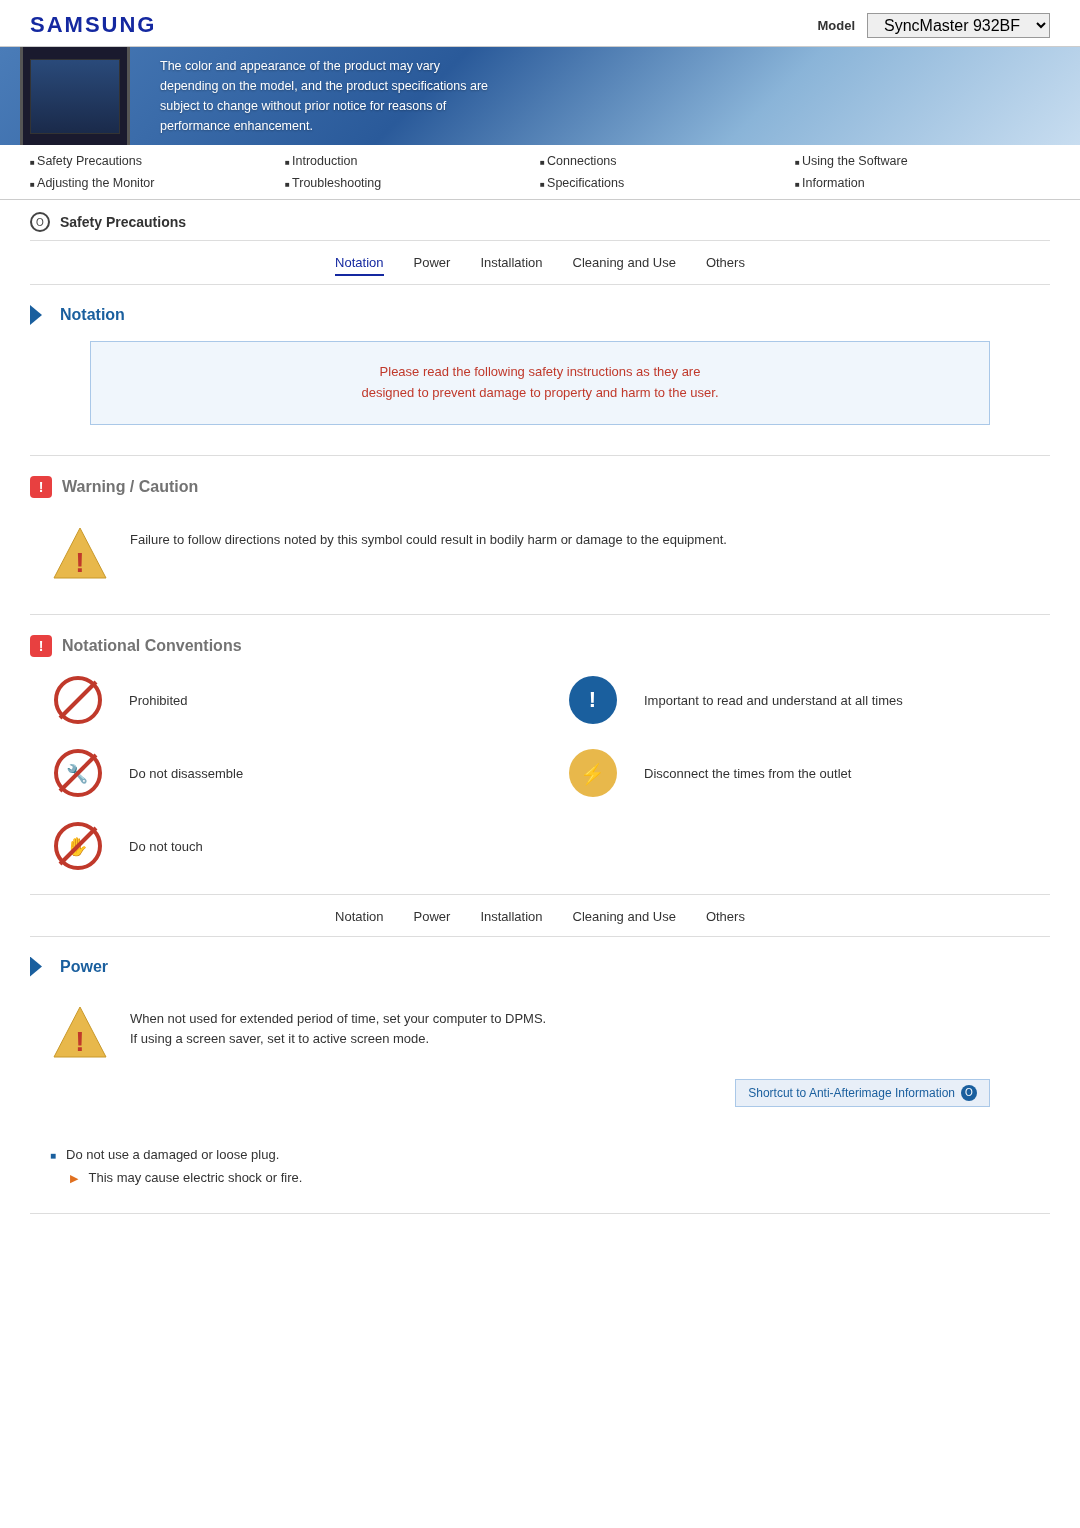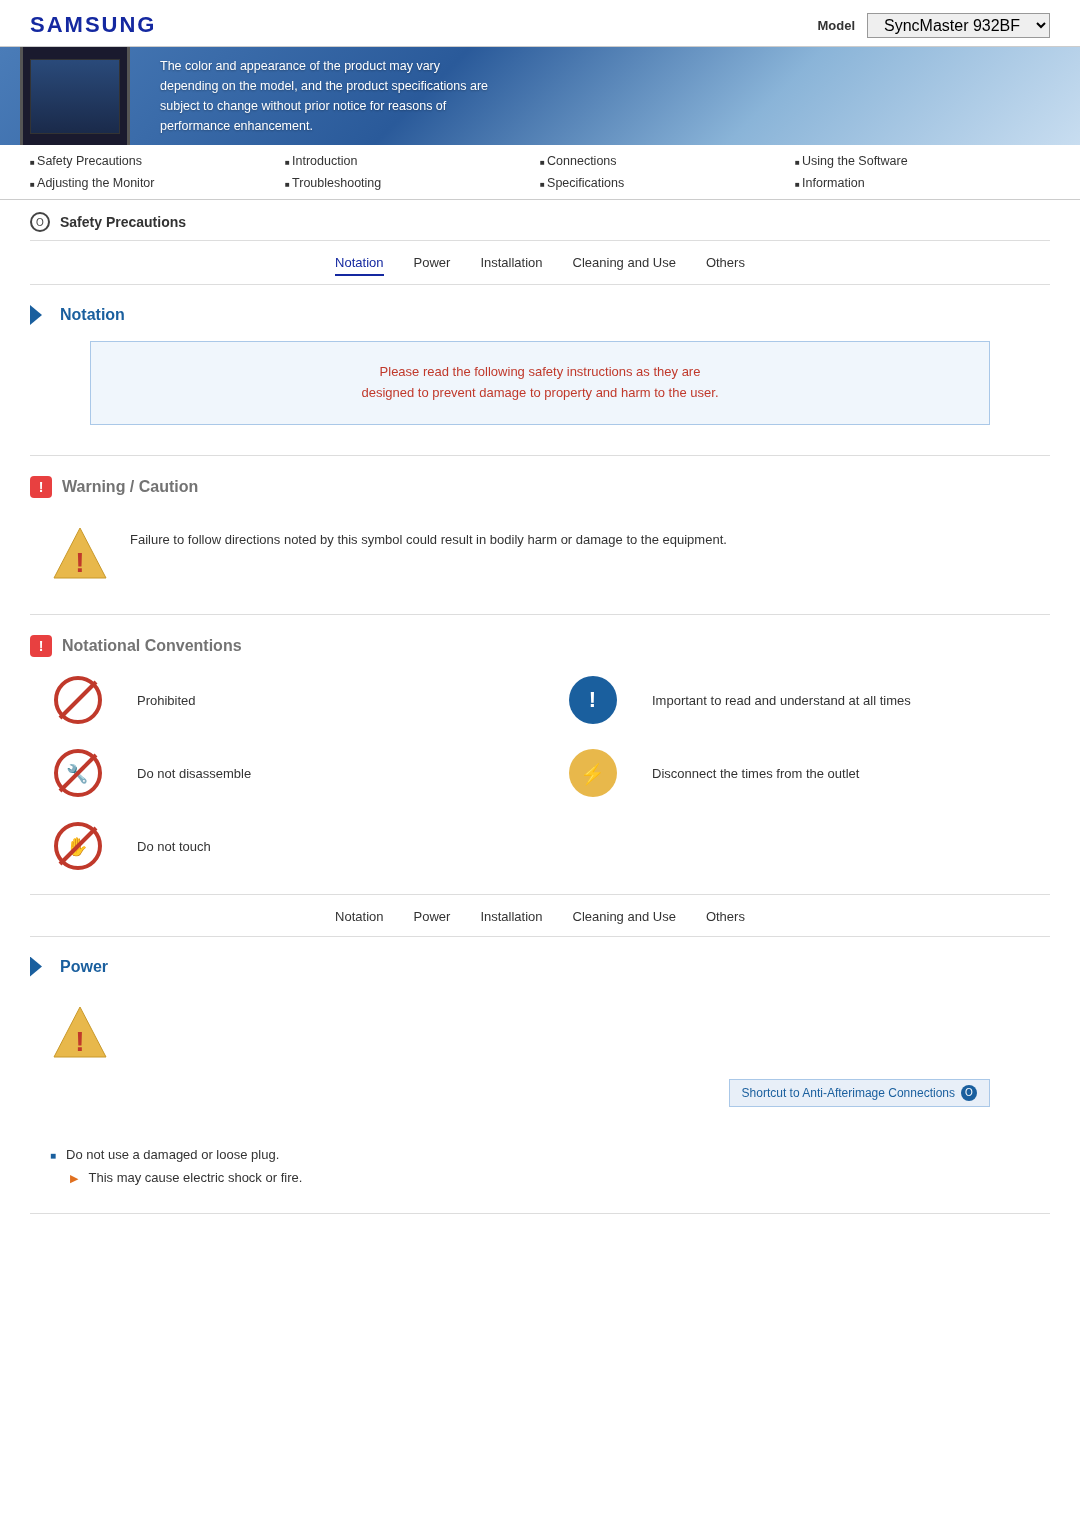--- a/index.html
+++ b/index.html
@@ -233,21 +233,21 @@
     .conventions-grid {
       display: grid;
       grid-template-columns: 1fr 1fr;
       gap: 18px 30px;
       margin-left: 20px;
       margin-top: 10px;
     }
     .convention-item {
       display: flex;
       align-items: center;
-      gap: 32px;
+      gap: 24px;
     }
     .conv-icon {
       width: 55px;
       height: 55px;
       flex-shrink: 0;
       display: flex;
       align-items: center;
       justify-content: center;
     }
     .conv-text {
@@ -482,24 +482,28 @@
       <div class="heading-icon-arrow"></div>
       <h2>Power</h2>
     </div>
     <div class="power-warning-content">
       <div class="warning-triangle">
         <svg viewBox="0 0 60 60" width="60" height="60">
           <polygon points="30,4 56,54 4,54" fill="#e8b84b" stroke="#c8982a" stroke-width="1"></polygon>
           <text x="30" y="48" text-anchor="middle" font-size="28" font-weight="bold" fill="#c0392b">!</text>
         </svg>
       </div>
+      <div class="power-text">
+        <div>When not used for extended period of time, set your computer to DPMS.</div>
+        <div>If using a screen saver, set it to active screen mode.</div>
+      </div>
     </div>
     <div style="display:flex; justify-content:flex-end; margin-right:60px; margin-bottom:16px;">
       <button class="shortcut-btn">
-        <span>Shortcut to Anti-Afterimage Connections</span>
+        <span>Shortcut to Anti-Afterimage Information</span>
         <span class="btn-circle">O</span>
       </button>
     </div>
     <div class="bullet-list">
       <div class="bullet-item">
         <span class="bullet-square">■</span>
         <span>Do not use a damaged or loose plug.</span>
       </div>
       <div class="bullet-item">
         <span class="bullet-arrow">▶</span>

